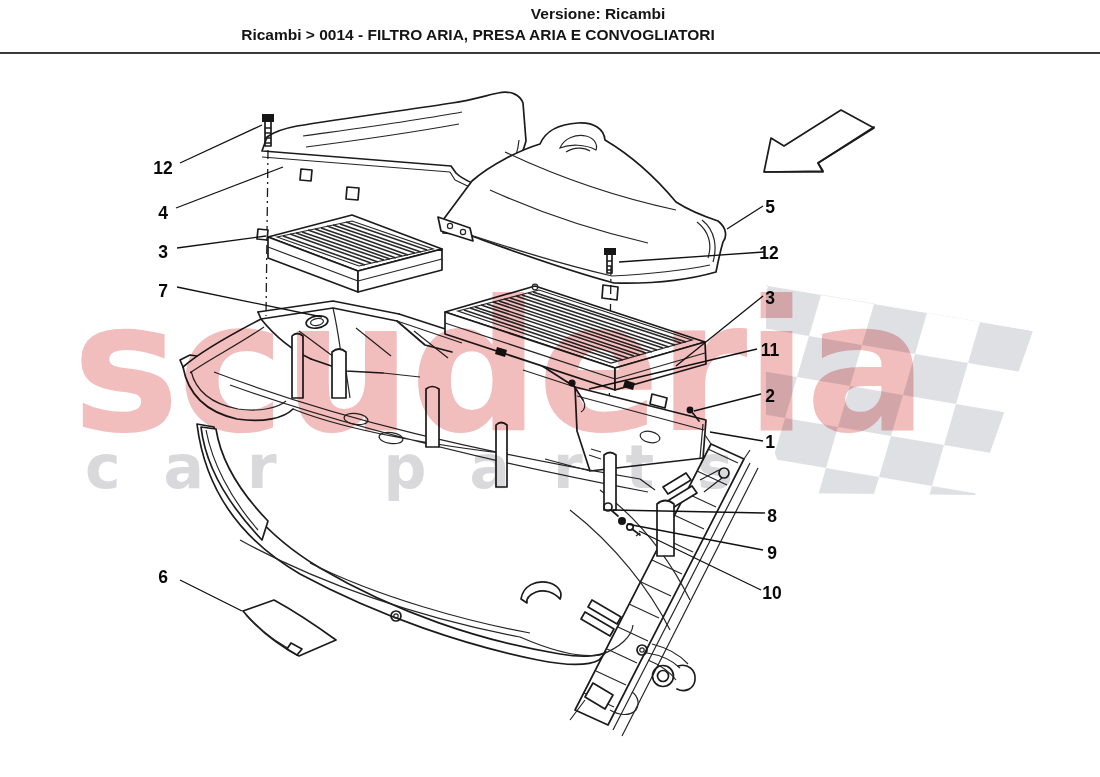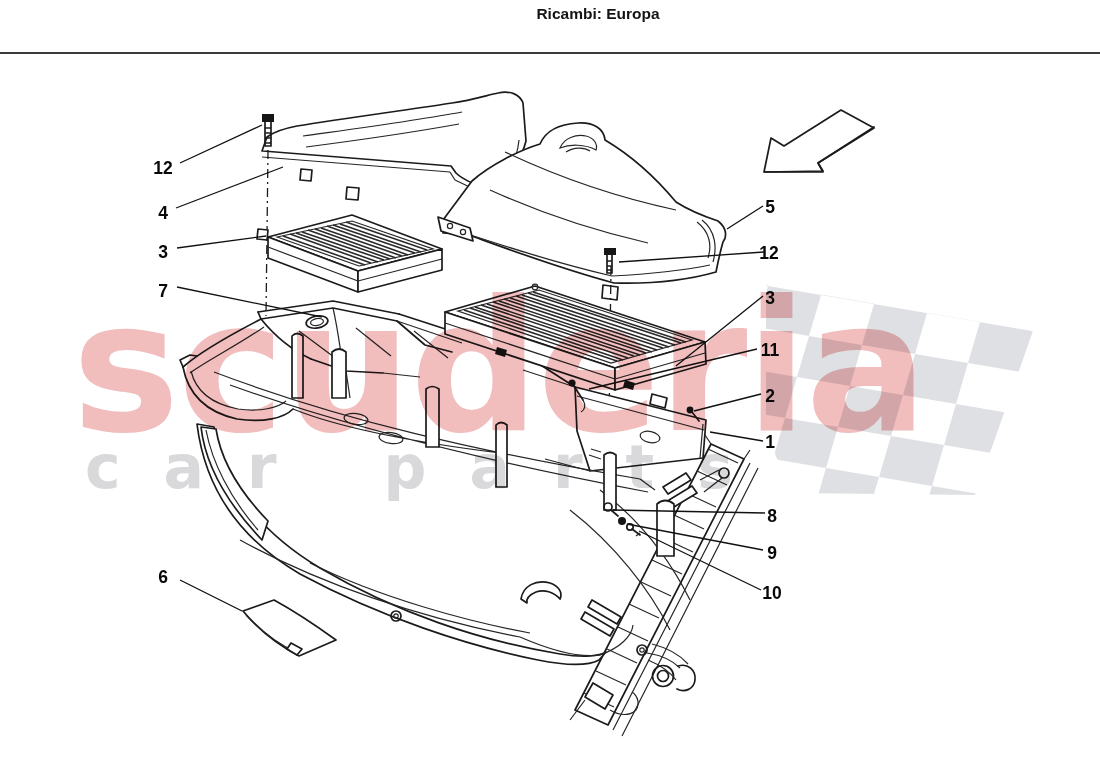--- a/index.html
+++ b/index.html
@@ -21,21 +21,22 @@
   .dark{fill:#161616;stroke:none;}
   .callout{font-family:"Liberation Sans","DejaVu Sans",sans-serif;font-size:17.5px;font-weight:bold;fill:#080808;text-anchor:middle;}
   .wm-brand{font-family:"DejaVu Sans","Liberation Sans",sans-serif;font-weight:bold;font-size:181px;letter-spacing:-2px;mix-blend-mode:multiply;}
   .wm-sub{font-family:"DejaVu Sans","Liberation Sans",sans-serif;font-weight:bold;font-size:60px;letter-spacing:43px;mix-blend-mode:multiply;}
 </style>
 </head>
 <body>
 
 <div class="page">
 
-  <div class="hdr-line hdr-version">Ricambi: Europa</div>
+  <div class="hdr-line hdr-version">Versione: Ricambi</div>
+  <div class="hdr-line hdr-breadcrumb">Ricambi &gt; 0014 - FILTRO ARIA, PRESA ARIA E CONVOGLIATORI</div>
   <div class="hdr-rule"></div>
 
   <svg width="1100" height="777" viewBox="0 0 1100 777">
     <defs>
       <pattern id="chk" patternUnits="userSpaceOnUse" width="2" height="2" patternTransform="matrix(53 9 -12 41 768 286)">
         <rect x="0" y="0" width="1" height="1" fill="#dfe0e4"></rect>
         <rect x="1" y="1" width="1" height="1" fill="#dfe0e4"></rect>
       </pattern>
     </defs>
 

